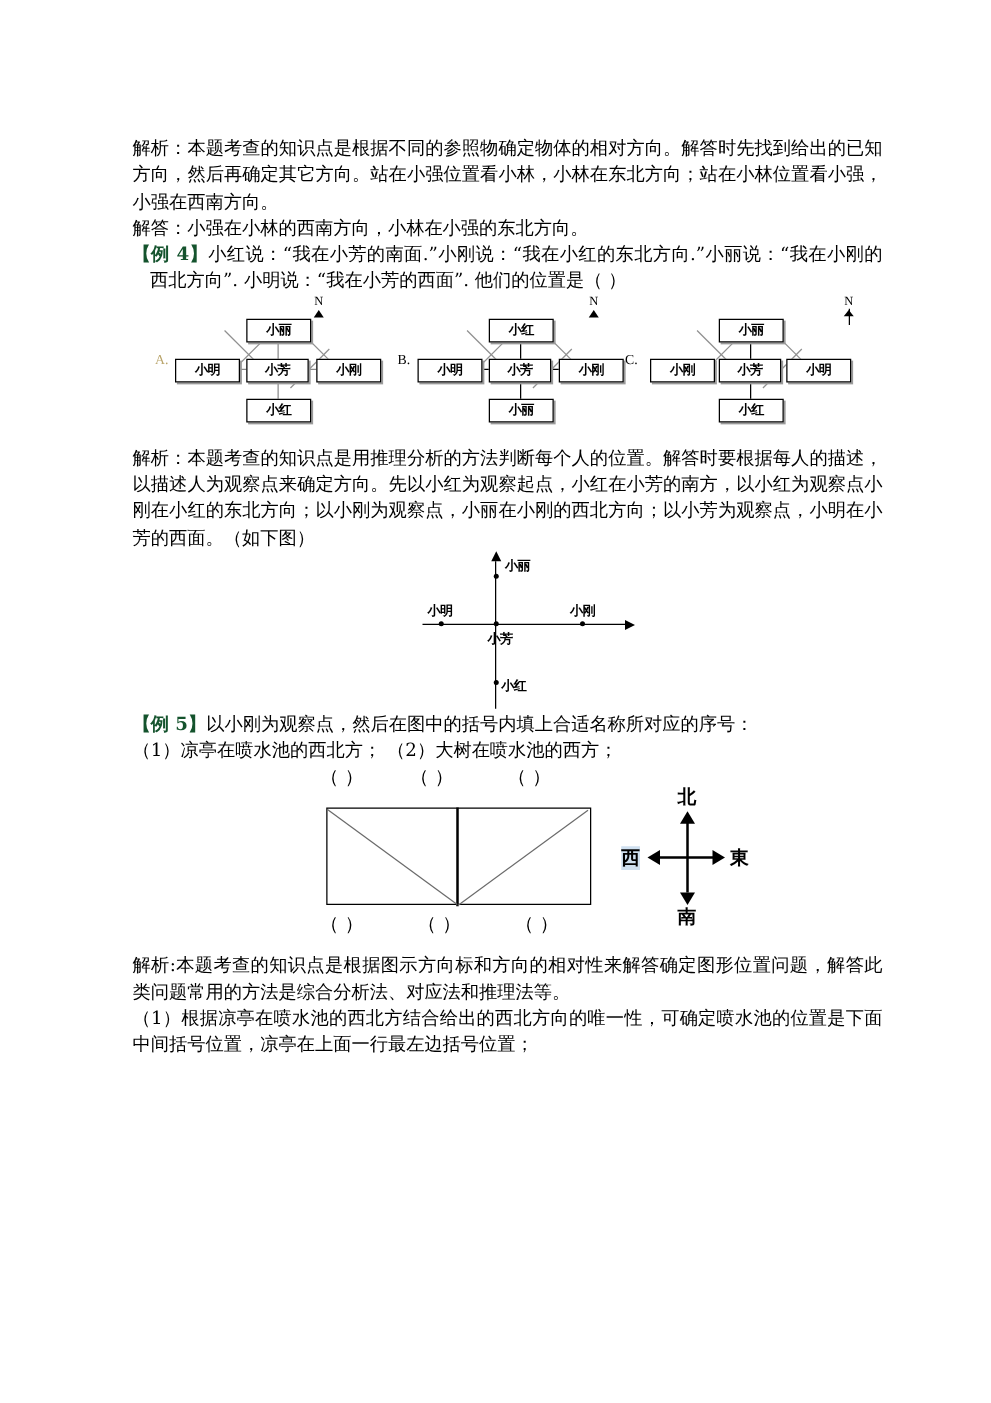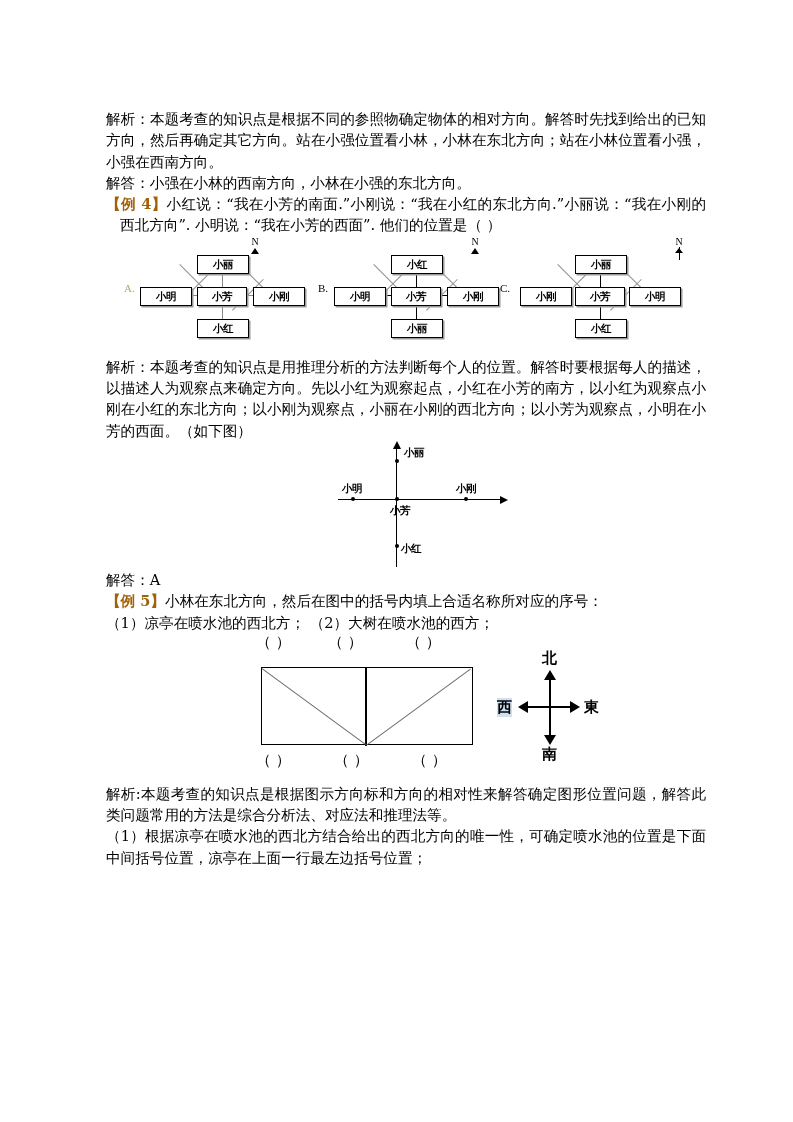--- a/index.html
+++ b/index.html
@@ -33,21 +33,21 @@
     line-height: 21.3px;
     text-align: justify;
     text-justify: inter-ideograph;
     letter-spacing: 0px;
   }
   .hang {
     padding-left: 14px;
     text-indent: -14px;
   }
   .exlabel {
-    color: #a16207;
+    color: #14532d;
     font-weight: bold;
   }
   
   .options {
     position: relative;
     height: 118px;
     margin-top: 2px;
   }
   .optgroup {
     position: absolute;
@@ -295,23 +295,22 @@
       <div class="dot" style="left:245px; top:56px;"></div>
       <div class="dot" style="left:358px; top:56px;"></div>
       <div class="dot" style="left:288.5px; top:103px;"></div>
       <div class="axlabel" style="left:298px; top:5px;">小丽</div>
       <div class="axlabel" style="left:236px; top:41px;">小明</div>
       <div class="axlabel" style="left:350px; top:41px;">小刚</div>
       <div class="axlabel" style="left:284px; top:63px;">小芳</div>
       <div class="axlabel" style="left:295px; top:101px;">小红</div>
     </div>
 
-    <p class="para">解答：A</p>
-
-    <p class="para hang"><span class="exlabel">【例 5】</span><span>小林在东北方向，然后在图中的括号内填上合适名称所对应的序号：</span></p>
+
+    <p class="para hang"><span class="exlabel">【例 5】</span><span>以小刚为观察点，然后在图中的括号内填上合适名称所对应的序号：</span></p>
 
     <p class="para">（1）凉亭在喷水池的西北方；  （2）大树在喷水池的西方；</p>
 
     <div class="rectfig">
       <div class="paren" style="left:150px; top:0px;">（    ）</div>
       <div class="paren" style="left:222px; top:0px;">（    ）</div>
       <div class="paren" style="left:300px; top:0px;">（    ）</div>
 
       <div class="bigrect" style="left:155px; top:34px; width:210px; height:76px;"></div>
       <div class="vdiv" style="left:259px; top:34px; height:79px;"></div>

